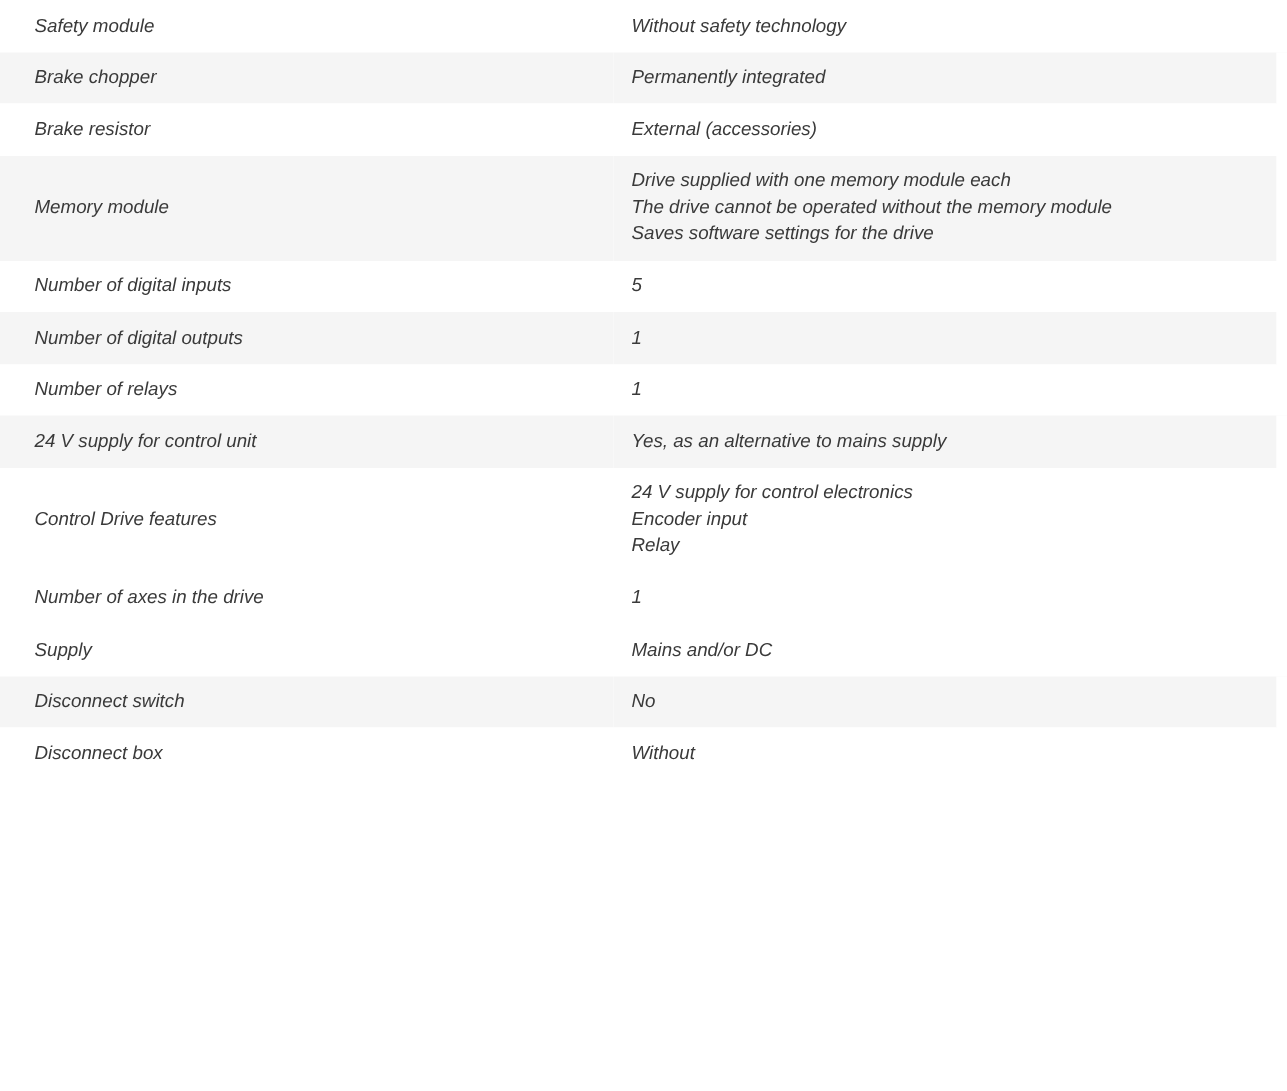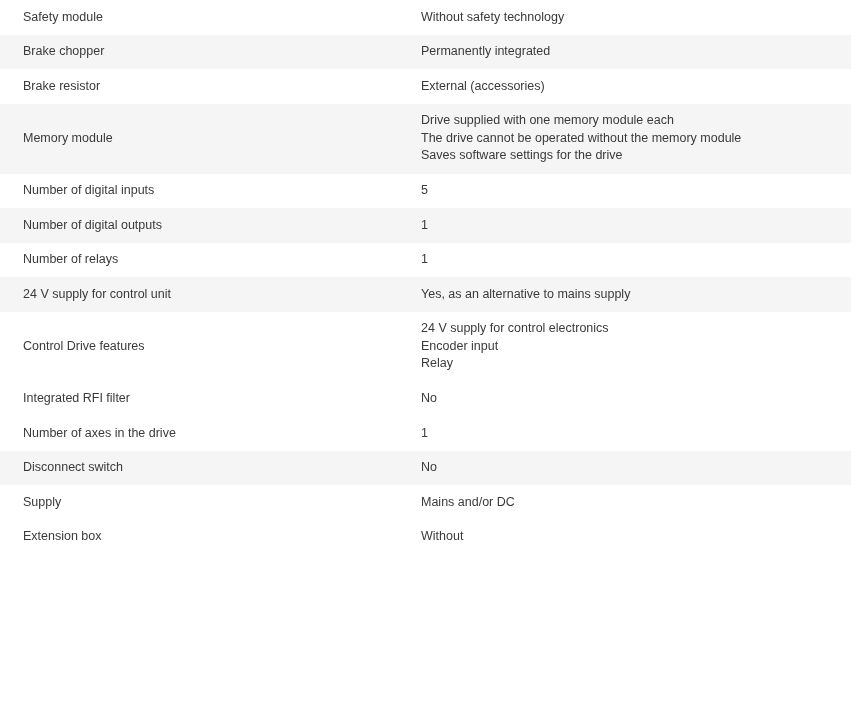--- a/index.html
+++ b/index.html
@@ -14,20 +14,21 @@
     overflow: hidden;
     font-family: "Liberation Sans", "DejaVu Sans", sans-serif;
     color: #333333;
     -webkit-font-smoothing: antialiased;
   }
 
   .spec-table {
     width: 858px;
     border-collapse: collapse;
     table-layout: fixed;
+    font-style: italic;
   }
 
   .spec-table tr {
     background: #ffffff;
   }
   .spec-table tr.striped {
     background: #f5f5f5;
   }
 
   .spec-table td {
@@ -161,57 +162,48 @@
       </tr>
       <tr class="row-multi">
         <td class="label-cell">
           <span class="label-text">Control Drive features</span>
         </td>
         <td class="value-cell"><span class="value-lines"><span>24 V supply for control electronics</span><span>Encoder input</span><span>Relay</span></span></td>
         <td class="cell-pad-right"></td>
       </tr>
       <tr class="row-single">
         <td class="label-cell">
-          <span class="label-text">Integrated RFI filter</span>
+          <span class="label-text">Number of axes in the drive</span>
+        </td>
+        <td class="value-cell">
+          <span class="value-text">1</span>
+        </td>
+        <td class="cell-pad-right"></td>
+      </tr>
+      <tr class="row-single">
+        <td class="label-cell">
+          <span class="label-text">Supply</span>
+        </td>
+        <td class="value-cell">
+          <span class="value-text">Mains and/or DC</span>
+        </td>
+        <td class="cell-pad-right"></td>
+      </tr>
+      <tr class="row-single striped">
+        <td class="label-cell">
+          <span class="label-text">Disconnect switch</span>
         </td>
         <td class="value-cell">
           <span class="value-text">No</span>
         </td>
         <td class="cell-pad-right"></td>
       </tr>
       <tr class="row-single">
         <td class="label-cell">
-          <span class="label-text">Number of axes in the drive</span>
-        </td>
-        <td class="value-cell">
-          <span class="value-text">1</span>
-        </td>
-        <td class="cell-pad-right"></td>
-      </tr>
-      <tr class="row-single striped">
-        <td class="label-cell">
-          <span class="label-text">Disconnect switch</span>
-        </td>
-        <td class="value-cell">
-          <span class="value-text">No</span>
-        </td>
-        <td class="cell-pad-right"></td>
-      </tr>
-      <tr class="row-single">
-        <td class="label-cell">
-          <span class="label-text">Supply</span>
-        </td>
-        <td class="value-cell">
-          <span class="value-text">Mains and/or DC</span>
-        </td>
-        <td class="cell-pad-right"></td>
-      </tr>
-      <tr class="row-single">
-        <td class="label-cell">
-          <span class="label-text">Extension box</span>
+          <span class="label-text">Disconnect box</span>
         </td>
         <td class="value-cell">
           <span class="value-text">Without</span>
         </td>
         <td class="cell-pad-right"></td>
       </tr>
     </tbody>
 </table>
 
 </body></html>

